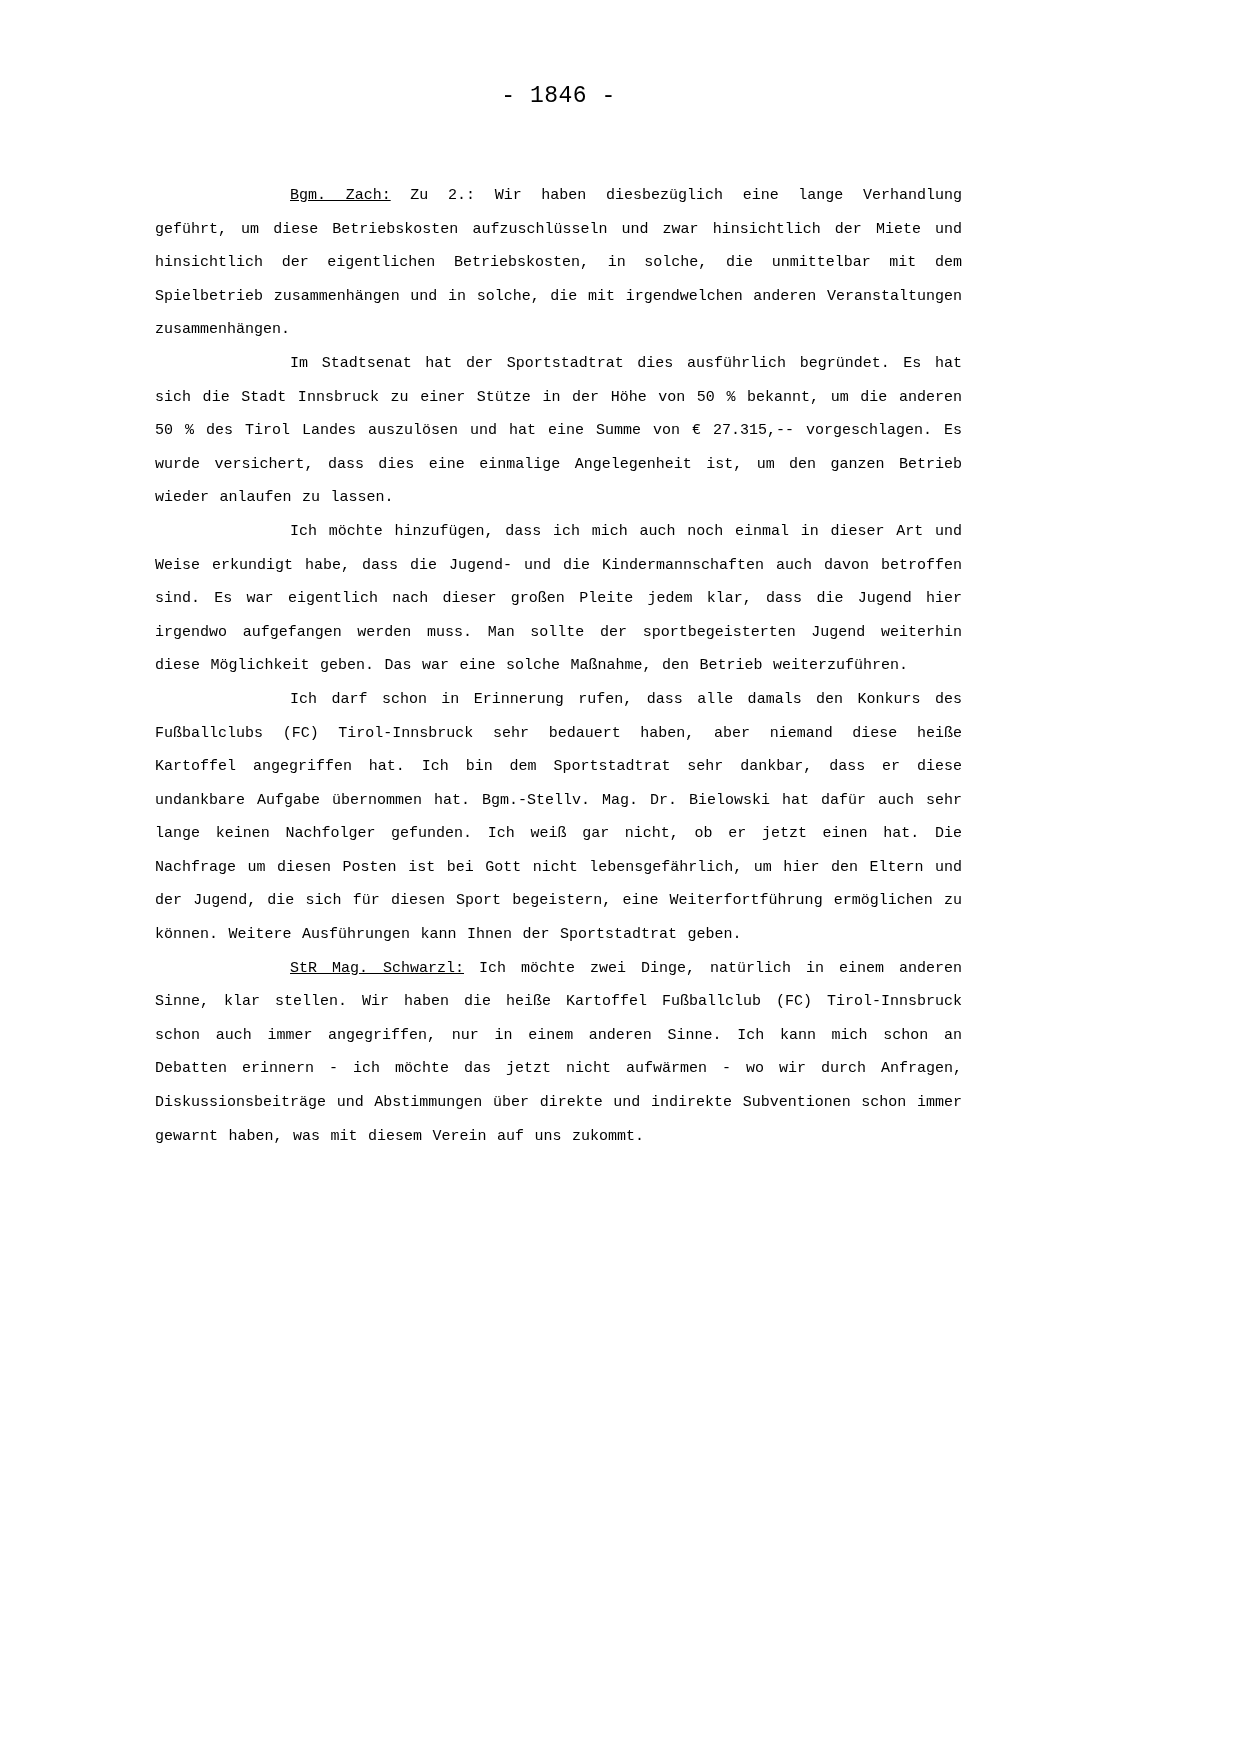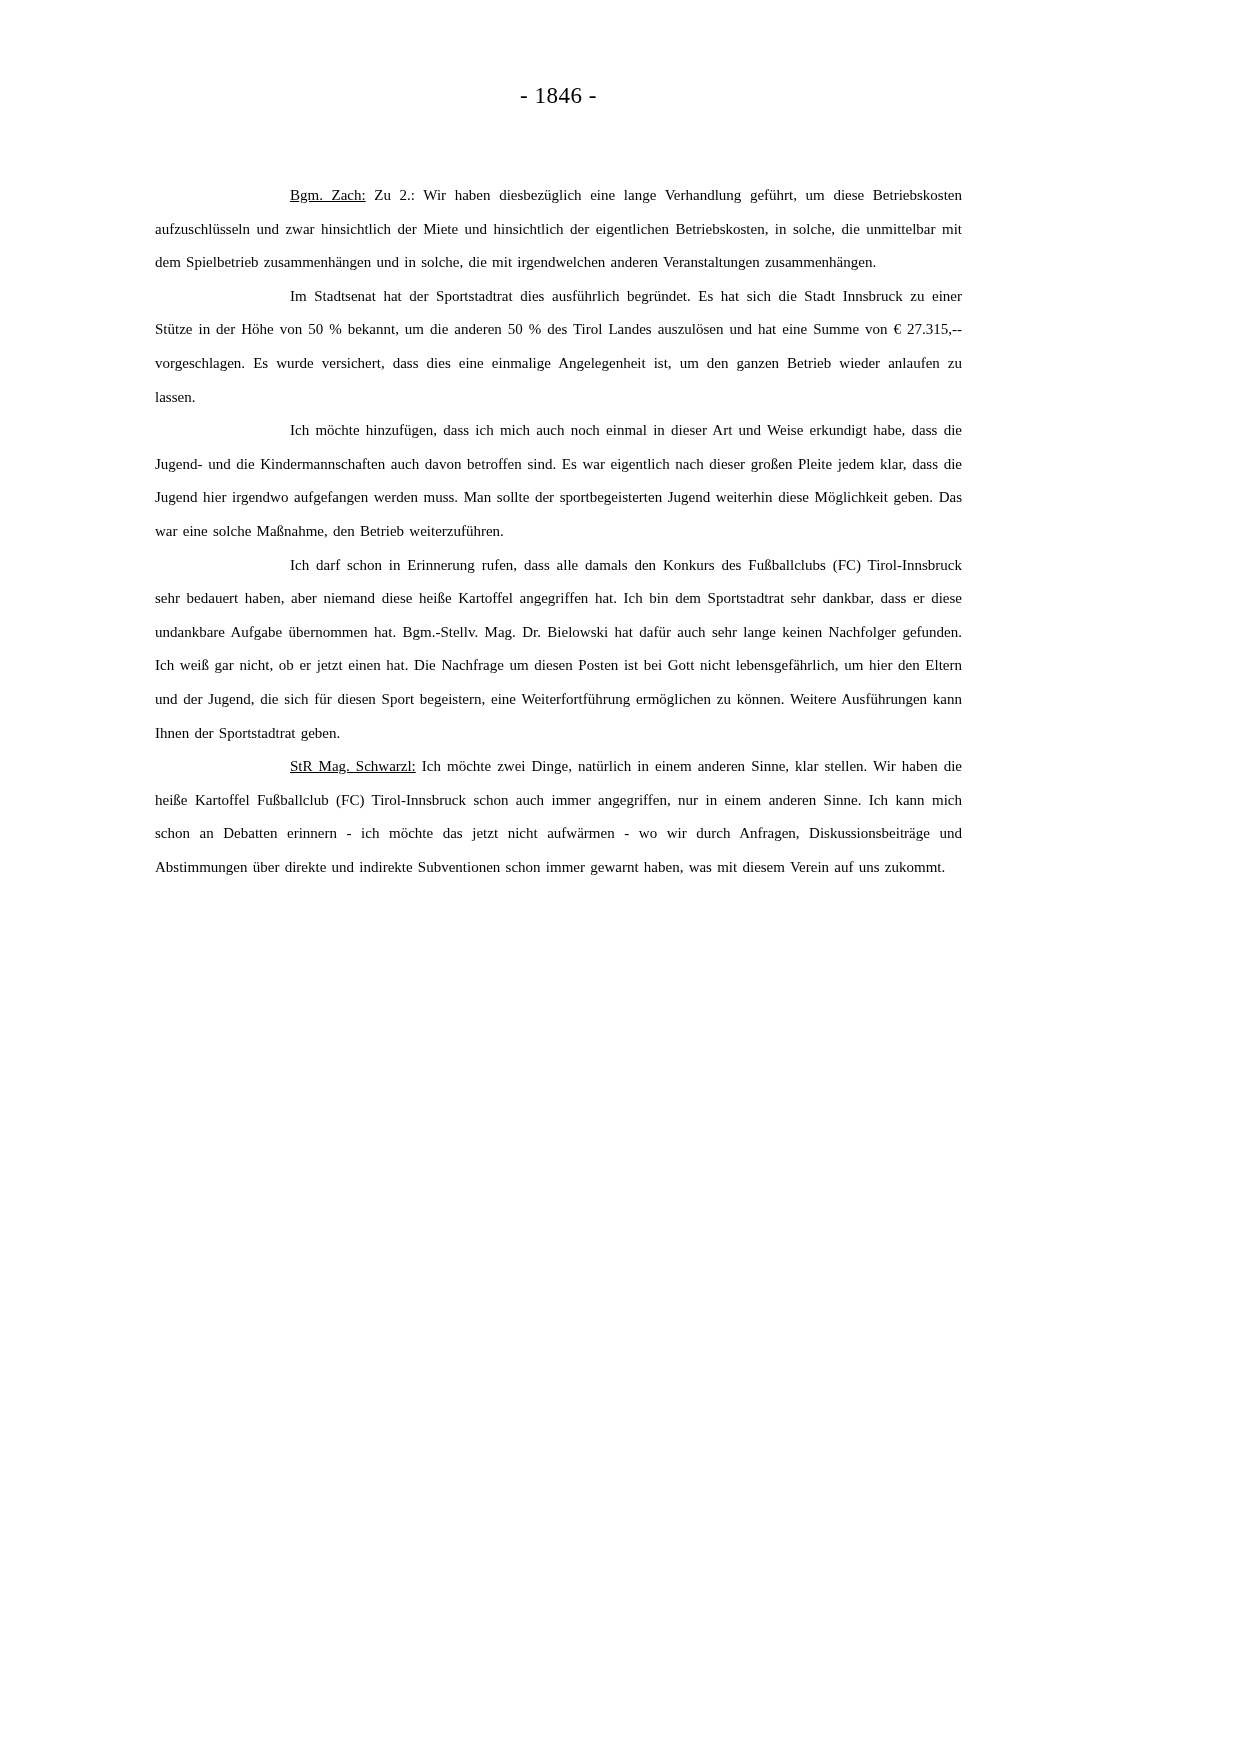--- a/index.html
+++ b/index.html
@@ -6,21 +6,21 @@
     margin: 0;
     padding: 0;
     background: #ffffff;
   }
   .page {
     position: relative;
     width: 1240px;
     height: 1300px;
     background: #ffffff;
     color: #000000;
-    font-family: Liberation Serif, serif;
+    font-family: Liberation Mono, monospace;
     overflow: hidden;
   }
   .column {
     position: absolute;
     left: 155px;
     top: 83px;
     width: 807px;
   }
   .page-number {
     text-align: center;

